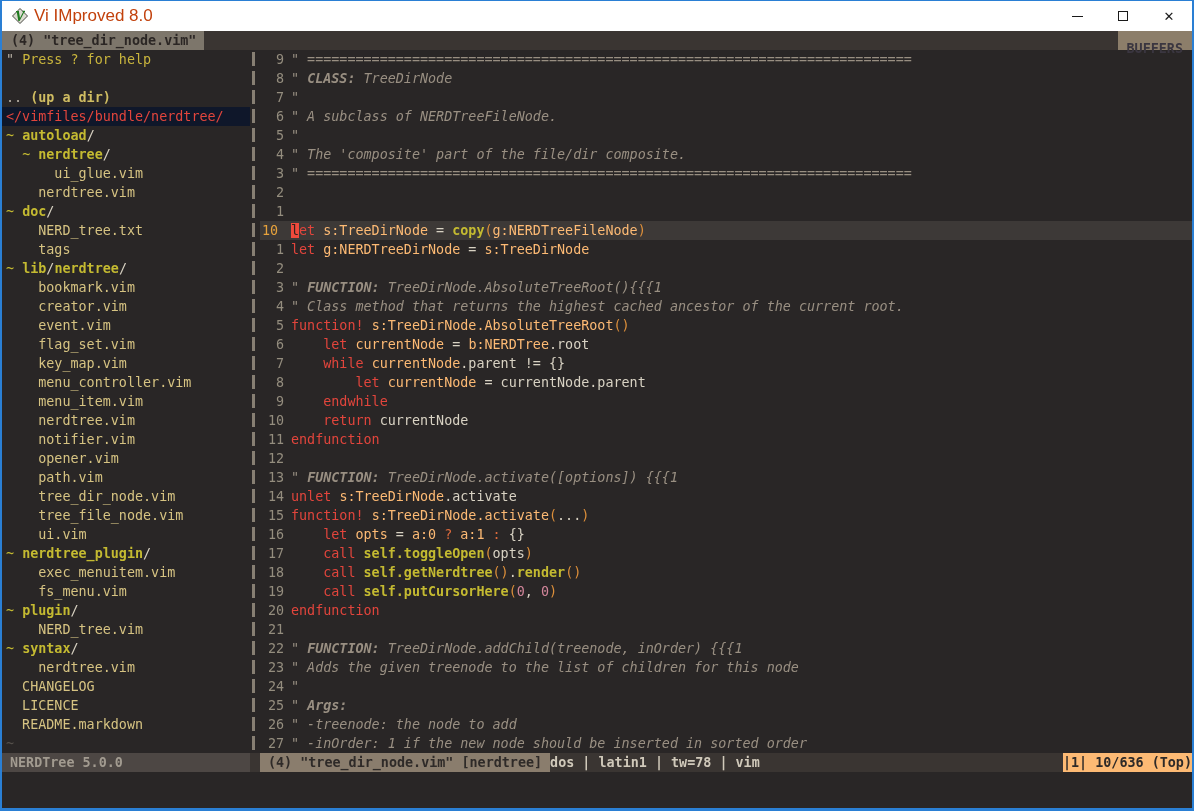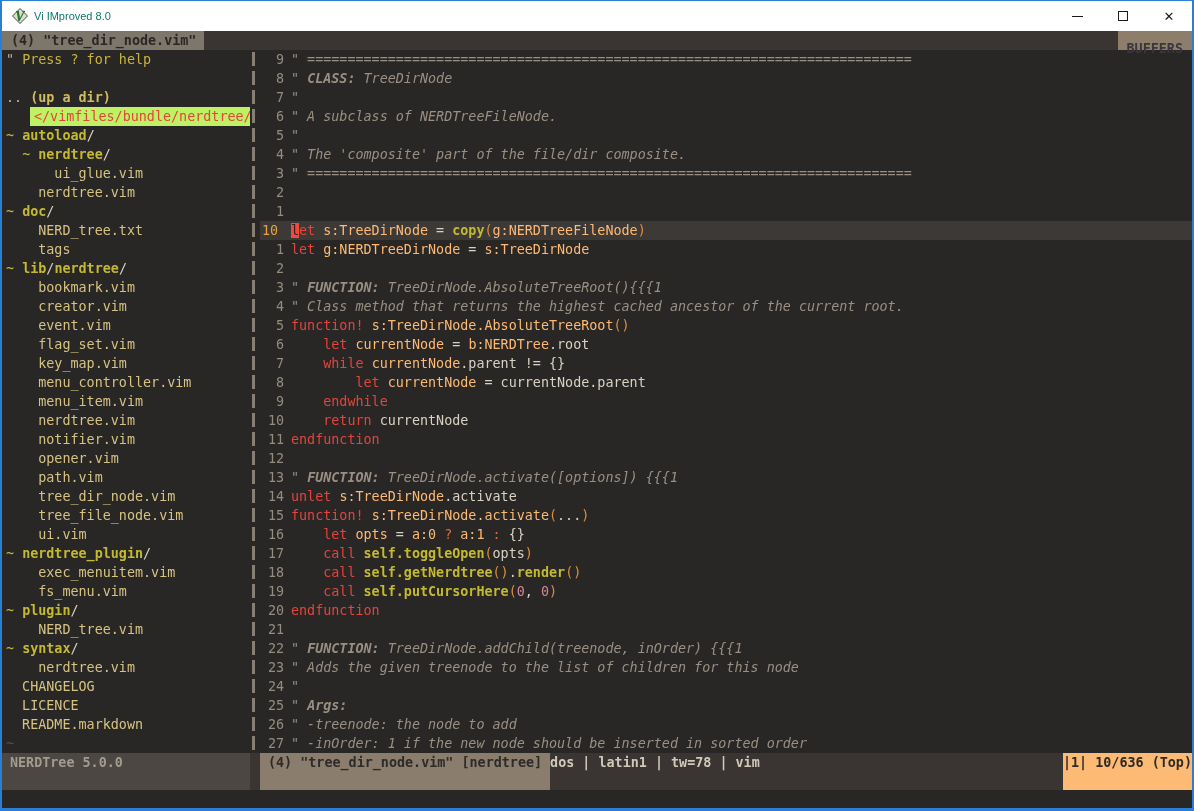--- a/index.html
+++ b/index.html
@@ -8,36 +8,36 @@
     width:1194px; height:811px;
     border:1px solid #2a7fd4; border-left-width:2px; border-right-width:2px; border-bottom-width:3px;
     display:flex; flex-direction:column;
     background:#292626;
     font-family:"DejaVu Sans Mono", monospace;
     overflow:hidden;
   }
   
   .titlebar { height:30px; background:#ffffff; display:flex; align-items:center; flex:0 0 auto; }
   .titlebar .appicon { width:16px; height:16px; margin:0 6px 0 10px; flex:0 0 auto; }
-  .titlebar .title { font-family:"Liberation Sans", sans-serif; font-size:11px; color:#0f766e; }
+  .titlebar .title { font-family:"Liberation Sans", sans-serif; font-size:17px; color:#c2410c; }
   .winbtns { margin-left:auto; display:flex; height:100%; }
   .winbtn { width:46px; height:100%; display:flex; align-items:center; justify-content:center; color:#1a1a1a; cursor:default; }
   .glyph-min { width:11px; border-top:1px solid #1a1a1a; display:block; }
   .glyph-max { width:10px; height:10px; border:1px solid #1a1a1a; display:block; }
   .glyph-close { font-size:13px; line-height:13px; font-family:"DejaVu Sans", sans-serif; }
   
   .tabline { height:19px; background:#3a3532; display:flex; align-items:stretch; flex:0 0 auto; font-size:13.4px; line-height:19px; }
   .tab { background:#7d766b; color:#2b2624; font-weight:bold; padding:0 8px 0 9px; white-space:pre; }
   .tabfill { flex:1; }
   .buffers { background:#8c7e6a; color:#3a3640; font-weight:bold; padding:8px 9px; }
   
   .main { flex:0 0 auto; height:703px; display:flex; overflow:hidden; font-size:13.4px; line-height:19px; }
   .nerdtree { width:248px; flex:0 0 auto; overflow:hidden; }
   .srow { height:19px; white-space:pre; padding-left:4px; }
-  .srow.active { background:#bef264;margin-left:28px; }
+  .srow.active { background:#0f172a; }
   .vsep { width:10px; flex:0 0 auto;
     background:repeating-linear-gradient(to bottom, rgba(0,0,0,0) 0 2px, #877f73 2px 16px, rgba(0,0,0,0) 16px 19px);
     background-size:3px 19px; background-repeat:repeat-y; background-position:2px 0; }
   .editor { flex:1; overflow:hidden; }
   .crow { height:19px; white-space:pre; display:flex; }
   .crow.cursorline { background:#3d3937; }
   .lnum { width:24px; flex:0 0 auto; text-align:right; margin-right:7px; color:#948d7e; }
   .lnum.curnum { text-align:left; padding-left:2px; color:#e8a33c; }
   .ctext { white-space:pre; }
   
@@ -55,21 +55,21 @@
   .dim { color:#b9b2a6; }
   .help{ color:#c9b53d;margin-top:14px; }
   .up  { color:#d0bd62; font-weight:bold; }
   .root{ color:#e2453c; }
   .tl  { color:#c4ba31; }
   .dir { color:#c4ba31; font-weight:bold; }
   .sl  { color:#d8d2c3; }
   .file{ color:#d6c382;margin-top:32px; }
   .tilde{ color:#55504b; }
   
-  .statusbar { height:37px; flex:0 0 auto; display:flex; font-size:13.4px; line-height:19px; font-weight:bold; background:#3a3532; }
+  .statusbar { height:19px; flex:0 0 auto; display:flex; font-size:13.4px; line-height:19px; font-weight:bold; background:#3a3532; }
   .st-left { width:248px; flex:0 0 auto; background:#4d4744; color:#a29b90; padding-left:8px; white-space:pre; }
   .st-gap { width:10px; flex:0 0 auto; background:#3a3532; }
   .st-file { background:#8a7d6d; color:#2e2a28; padding:0 8px; white-space:pre; flex:0 0 auto; }
   .st-mid { flex:1; background:#3a3532; color:#d0c9ba; padding-right:12px; white-space:pre; }
   .st-pos { background:#fdba74; color:#2e2a28; padding:0 0; white-space:pre; flex:0 0 auto; }
   
   .cmdline { flex:1; background:#292626; }
 </style>
 </head>
 <body>

